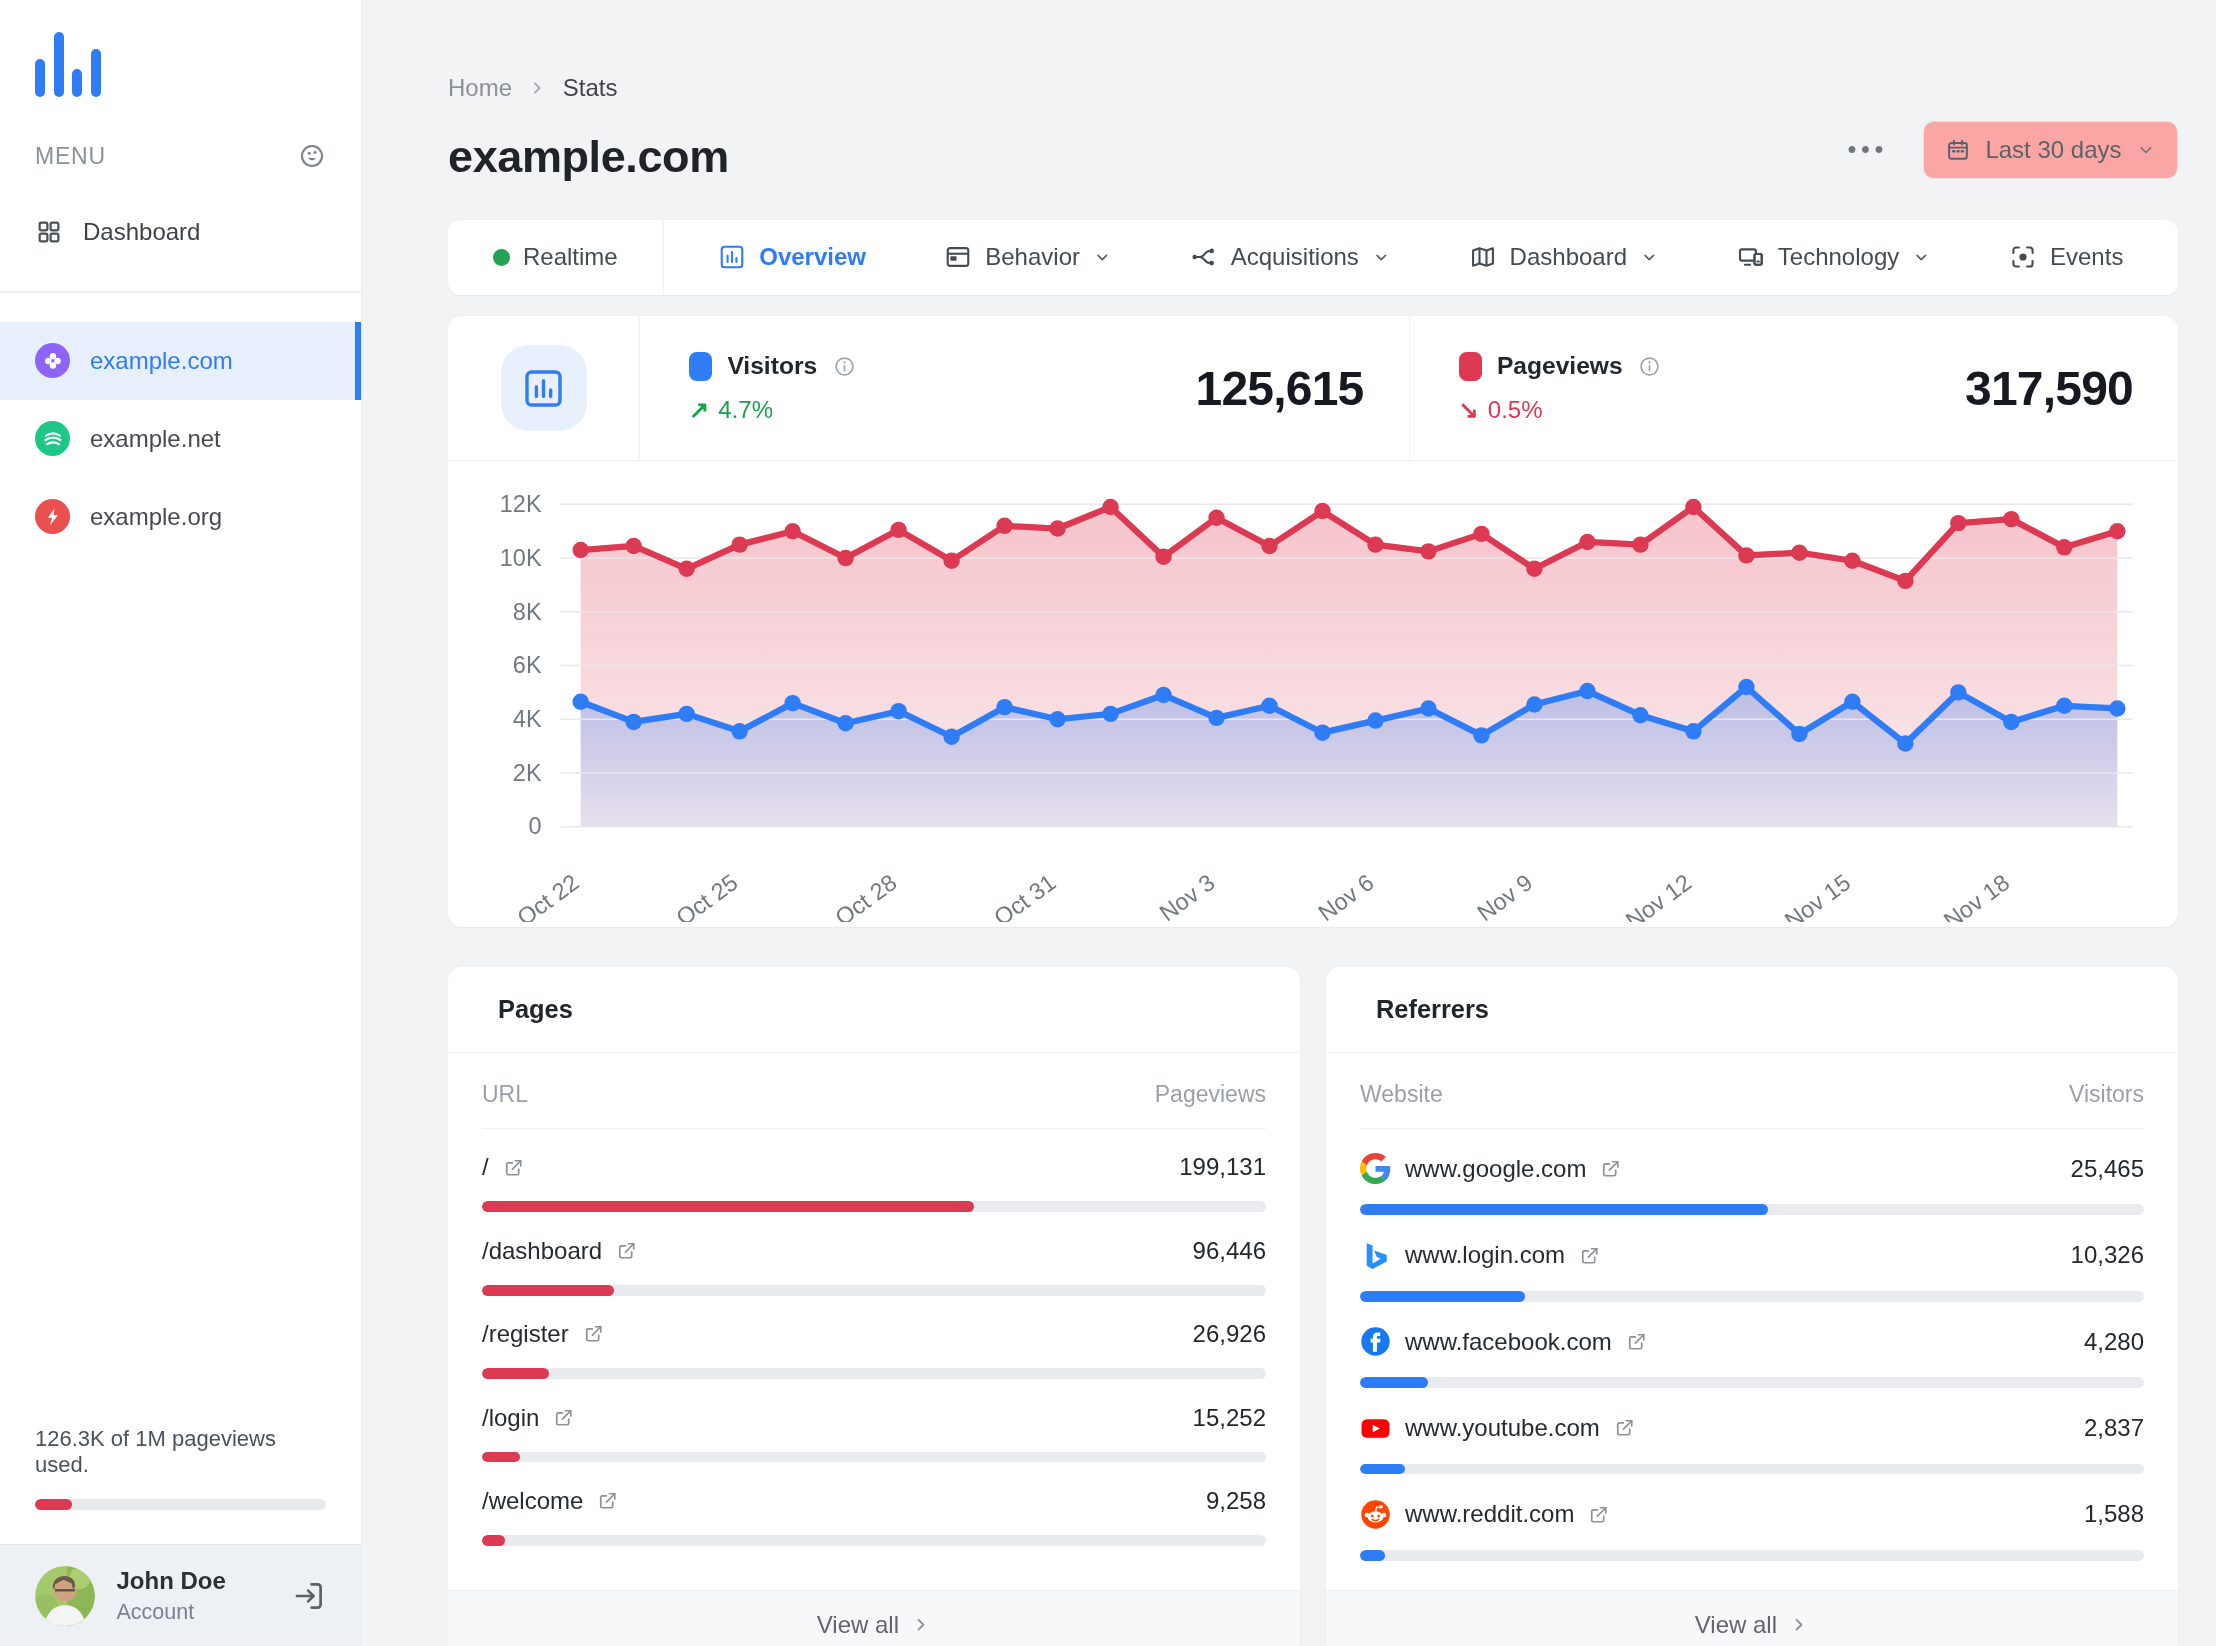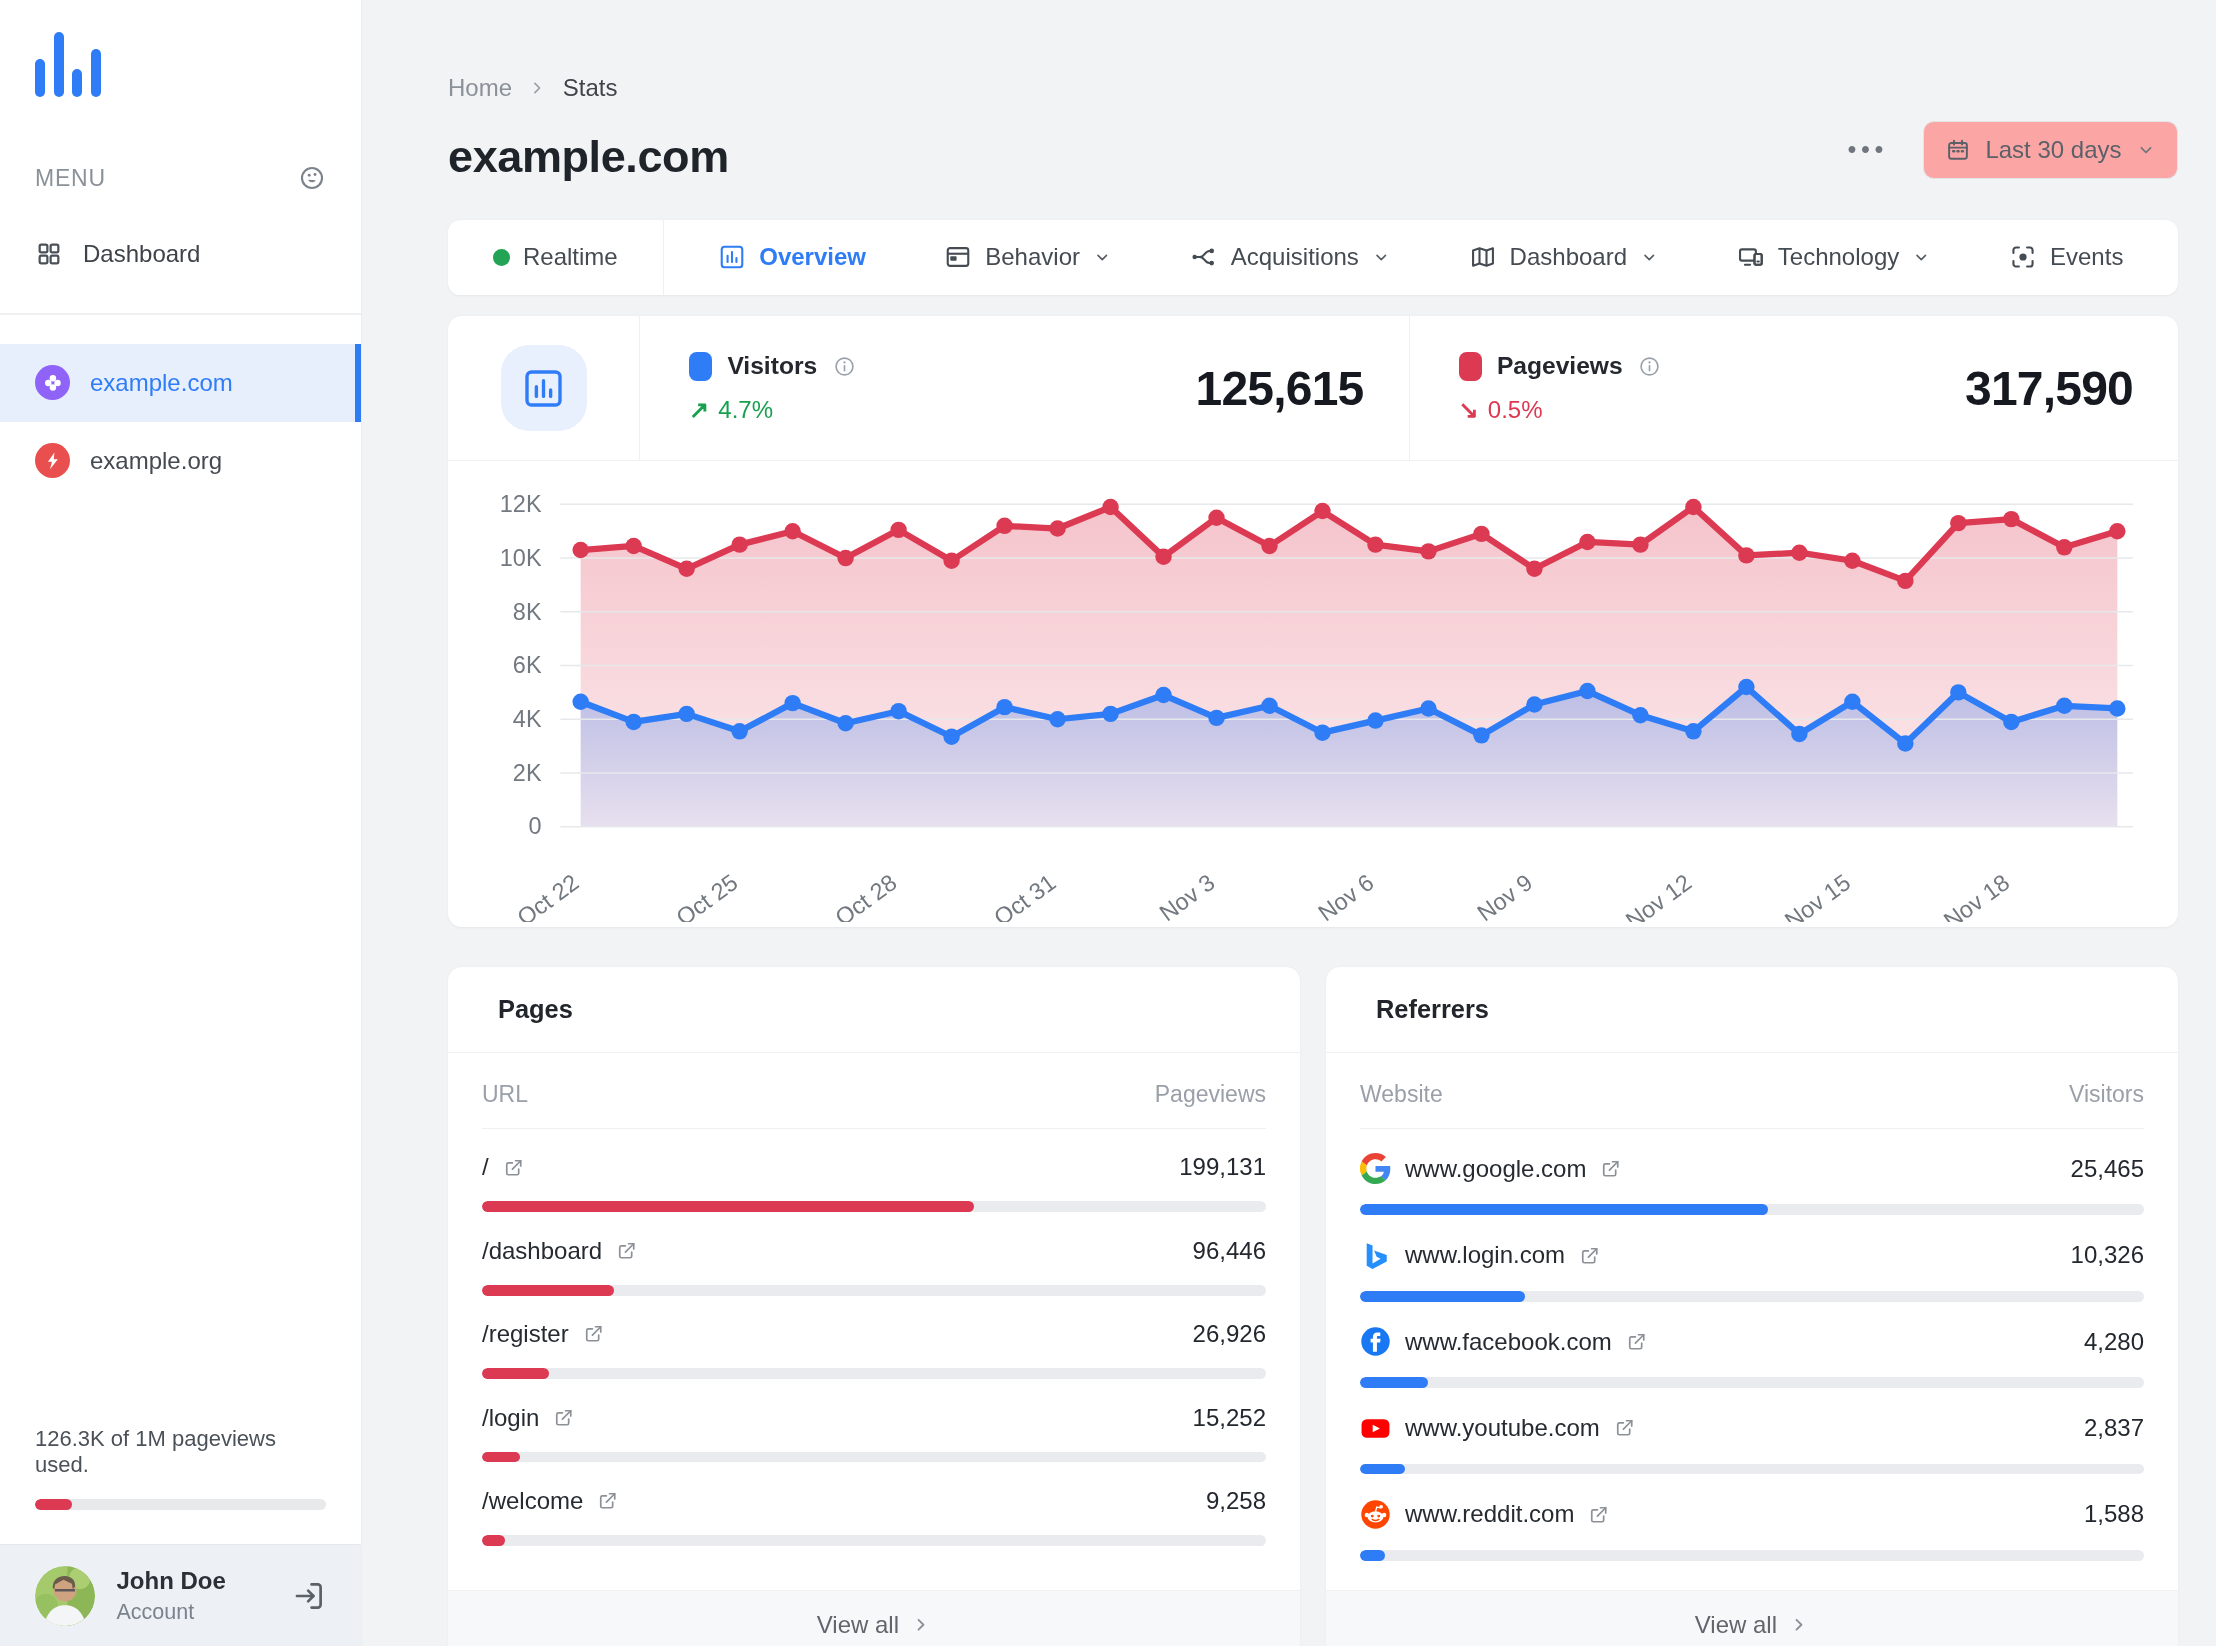--- a/index.html
+++ b/index.html
@@ -9,21 +9,21 @@
     font-family:"Liberation Sans", sans-serif;
   }
   .app { display:flex; height:1647px; }
 
   
   .sidebar { width:362px; min-width:362px; background:#fff; border-right:1.5px solid #ebedef; display:flex; flex-direction:column; }
   .logo { margin:31px 35px 0; height:66px; display:flex; align-items:flex-end; gap:8.5px; }
   .logo i { display:block; width:10px; border-radius:5.4px; background:#2e7cf6; }
   .logo i:nth-child(1){height:38px} .logo i:nth-child(2){height:65px}
   .logo i:nth-child(3){height:28px} .logo i:nth-child(4){height:48px}
-  .menu-row { display:flex; justify-content:space-between; align-items:center; margin:67px 35px 0; font-size:23px; color:#8a9199; letter-spacing:0.8px;text-align:center; }
+  .menu-row { display:flex; justify-content:space-between; align-items:center; margin:45px 35px 0; font-size:23px; color:#8a9199; letter-spacing:0.8px;text-align:center; }
   .icon-btn { color:#7c838b; cursor:pointer; }
   .dash-item { display:flex; align-items:center; gap:20px; margin:48px 35px 0; font-size:24px; color:#3e434a; cursor:pointer; }
   .dash-item .ic { color:#4a5058; }
   .side-divider { height:1.5px; background:#eef0f2; margin-top:45px; }
   .sites { margin-top:29px; }
   .site-item { display:flex; align-items:center; gap:20px; height:78px; padding:0 35px; font-size:24px; color:#454a51; position:relative; cursor:pointer; }
   .site-item.active { background:#e7eefc; color:#2e7cf6; }
   .site-item.active::after { content:""; position:absolute; right:0; top:0; bottom:0; width:6.2px; background:#2e7cf6; }
   .site-ic { width:35px; height:35px; border-radius:50%; display:flex; align-items:center; justify-content:center; padding:4.6px; flex:none; }
   .site-ic svg { width:100%; height:100%; display:block; }
@@ -139,20 +139,30 @@
         <div class="site-item active">
           <span class="site-ic" style="background: rgb(143, 99, 248);">
             <svg viewBox="0 0 24 24" fill="#fff">
               <circle cx="12" cy="7.7" r="3"></circle>
               <circle cx="12" cy="16.3" r="3"></circle>
               <circle cx="7.7" cy="12" r="3"></circle>
               <circle cx="16.3" cy="12" r="3"></circle>
             </svg>
           </span>
           <span>example.com</span>
+        </div>
+        <div class="site-item">
+          <span class="site-ic" style="background: rgb(29, 200, 134);">
+            <svg viewBox="0 0 24 24" fill="none" stroke="#fff" stroke-width="2.1" stroke-linecap="round">
+              <path d="M5.5 9c4-2.7 9-2.7 13 0"></path>
+              <path d="M5 13c4.5-2.7 9.5-2.7 14 0"></path>
+              <path d="M6.5 16.8c3.6-2.1 7.4-2.1 11 0"></path>
+            </svg>
+          </span>
+          <span>example.net</span>
         </div>
         <div class="site-item">
           <span class="site-ic" style="background: rgb(234, 79, 79);">
             <svg viewBox="0 0 24 24" fill="#fff">
               <path d="M13.4 4.2 7.4 12.8h3.7l-1.8 7 7.3-9.3h-3.8z"></path>
             </svg>
           </span>
           <span>example.org</span>
         </div>
       </nav>

